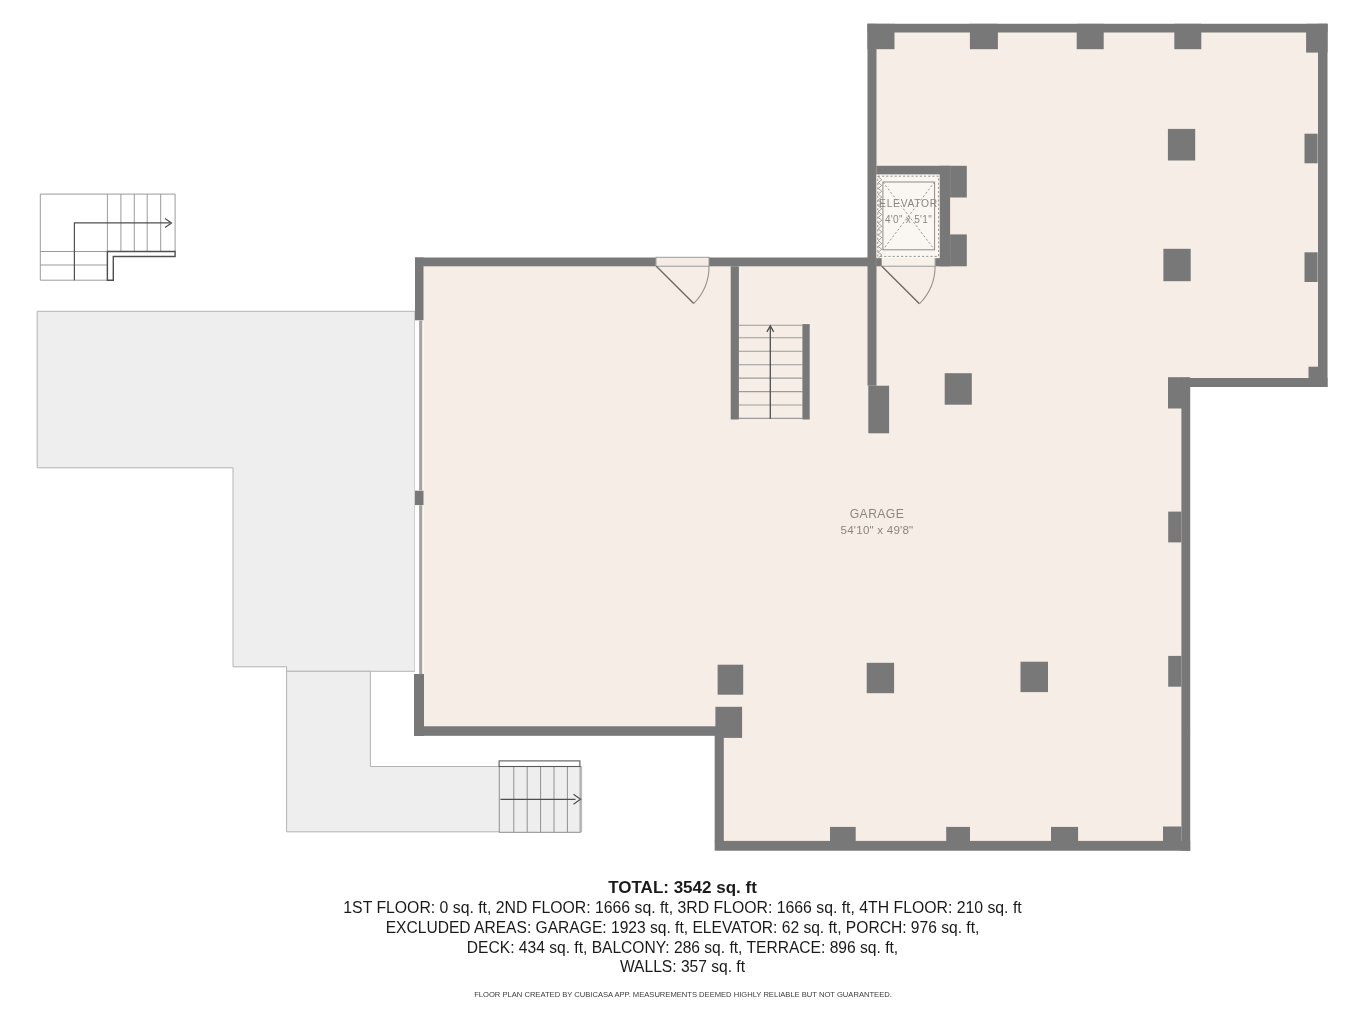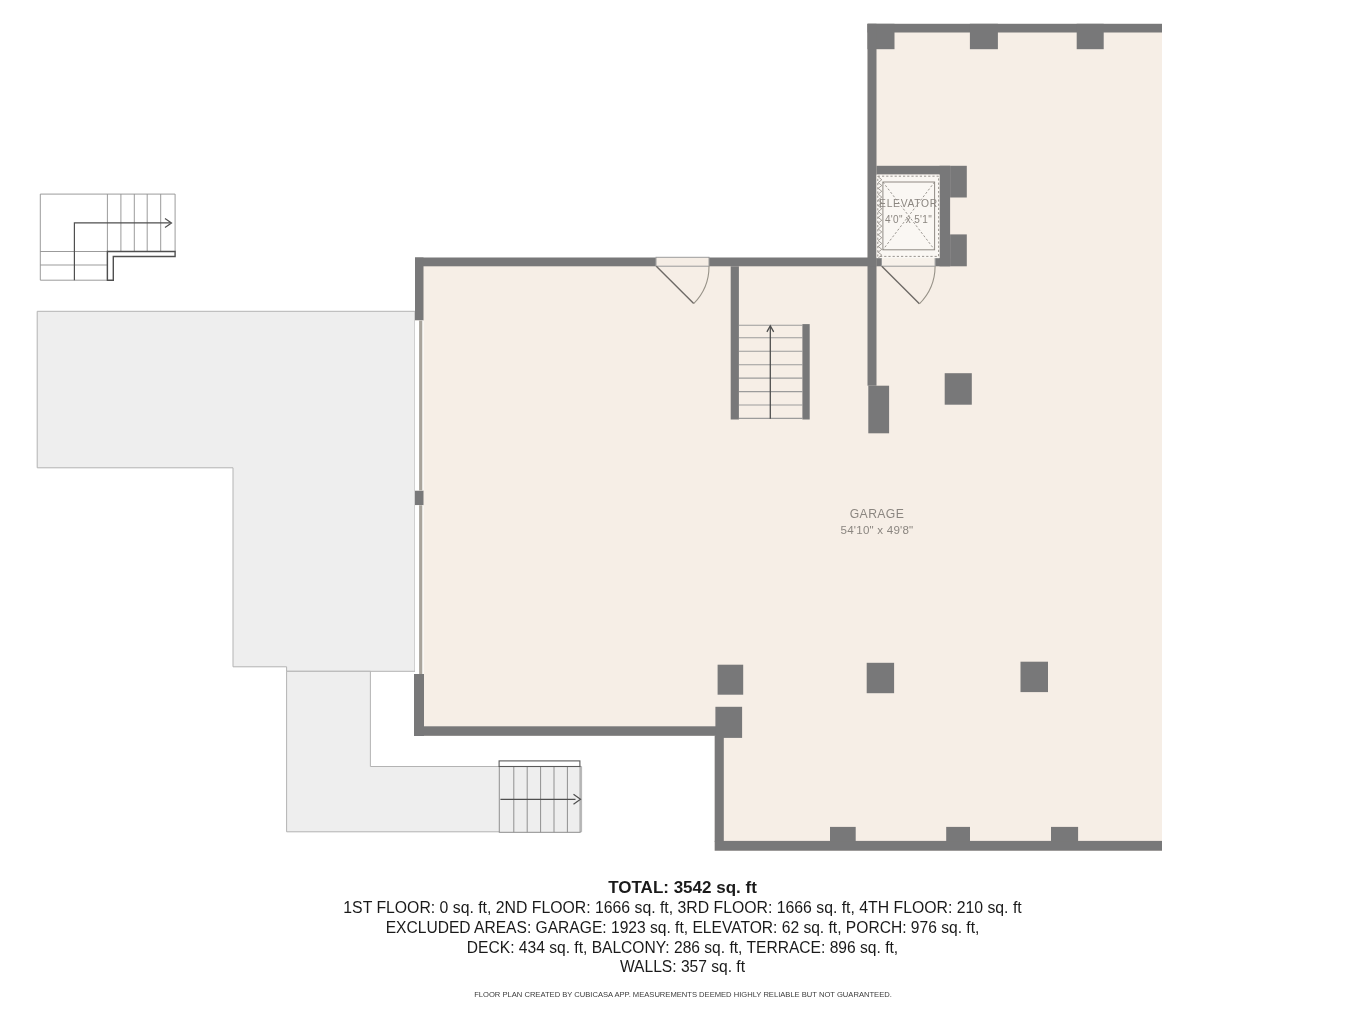--- a/index.html
+++ b/index.html
@@ -1,16 +1,16 @@
 <!DOCTYPE html>
 <html><head>
 <meta charset="utf-8">
 <style>
   html,body{margin:0;padding:0;background:#ffffff;}
-  .page{position:relative;width:1162px;height:1024px;background:#ffffff;overflow:hidden;
+  .page{position:relative;width:1365px;height:1024px;background:#ffffff;overflow:hidden;
         font-family:"Liberation Sans", sans-serif;}
   svg{position:absolute;left:0;top:0;}
 </style>
 </head>
 <body>
 <div class="page">
 <svg width="1365" height="1024" viewBox="0 0 1365 1024">
 
   <rect x="0" y="0" width="1365" height="1024" fill="#ffffff"></rect>
 

